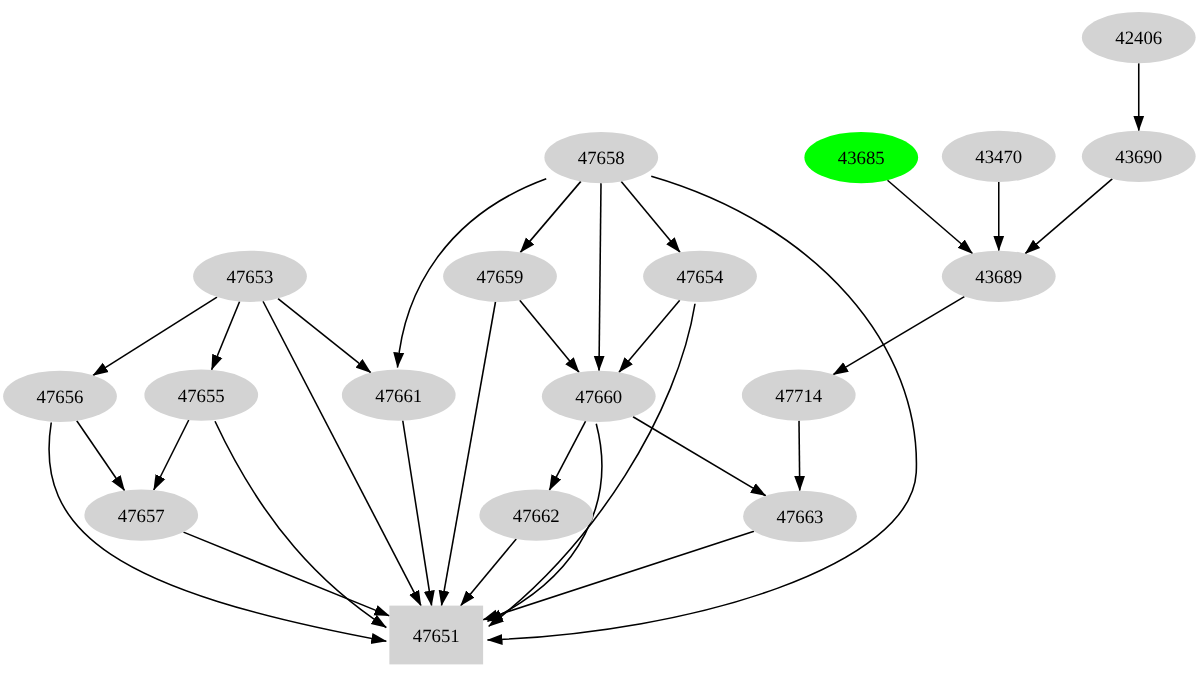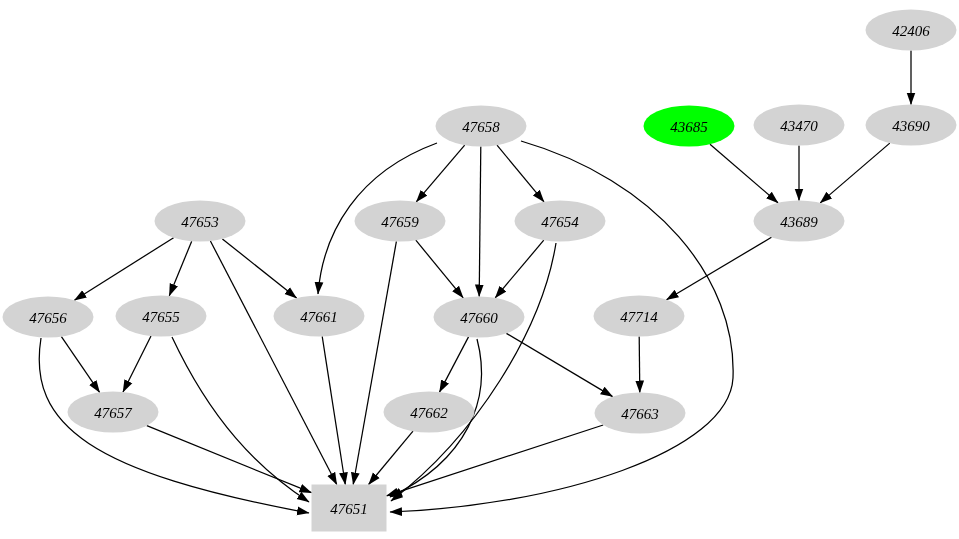--- a/index.html
+++ b/index.html
@@ -7,21 +7,20 @@
     padding: 0;
     background: #ffffff;
     font-family: "Liberation Serif", "DejaVu Serif", serif;
   }
   .stage {
     position: relative;
     width: 959px;
     height: 539px;
     background: #ffffff;
     overflow: hidden;
-    font-style: italic;
   }
   svg { display: block; }
   .edge {
     fill: none;
     stroke: #000000;
     stroke-width: 1.25;
   }
   .node-shape { stroke: none; }
   .node-label {
     fill: #000000;

